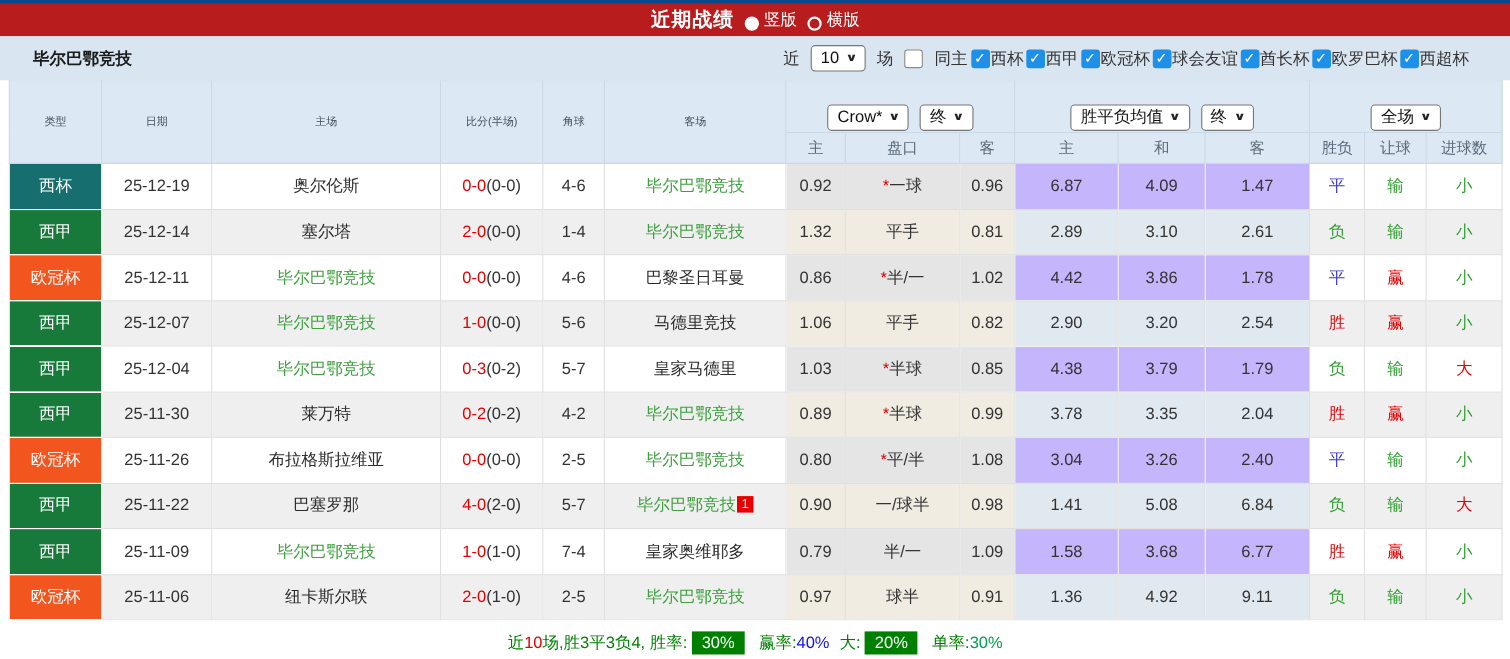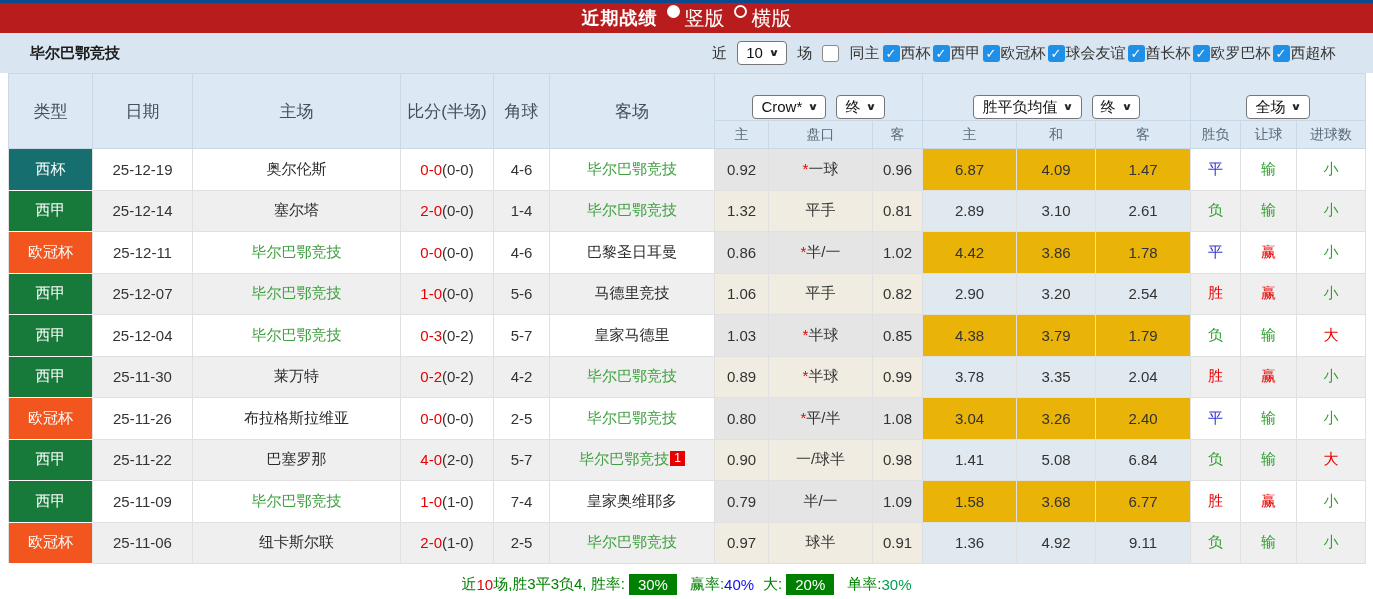--- a/index.html
+++ b/index.html
@@ -9,21 +9,21 @@
     font-family:"Liberation Sans","DejaVu Sans",sans-serif;
   }
 
   
   .topbar {
     height:33px; background:#b91c1c; border-top:3px solid #0a4a8c;
     display:flex; align-items:center; justify-content:center; gap:9px;
     color:#fff;
   }
   .topbar .title { font-size:18px; font-weight:bold; letter-spacing:1px; }
-  .radio-opt { display:inline-flex; align-items:flex-start; gap:5px; font-size:20px; cursor:pointer;font-family:Liberation Serif, serif; }
+  .radio-opt { display:inline-flex; align-items:flex-end; gap:5px; font-size:15px; cursor:pointer;font-family:Liberation Serif, serif; }
   .radio { width:13px; height:13px; border:2px solid #fff; border-radius:50%; display:inline-block; }
   .radio.checked { background:#fff; }
 
   
   .filterbar {
     height:40px; background:#d9e6f1; display:flex; align-items:center;
     font-size:15px; color:#333; position:relative;
   }
   .fteam { margin-left:30px; font-weight:bold; color:#1b1b1b; font-size:15px; }
   .fcontrols { position:absolute; left:712px; display:flex; align-items:center; gap:3px; }
@@ -40,32 +40,32 @@
   .cb.checked { background:#1e90e8; color:#fff; font-size:13px; font-weight:bold; }
   .cb.unchecked { background:#fff; border:1px solid #8a8a8a; }
   .league-item { display:inline-flex; align-items:center; gap:1px; }
   #league-list { display:inline-flex; align-items:center; gap:2px; }
 
   
   table.results { border-collapse:collapse; table-layout:fixed; width:1357px; margin:0 8px; }
   thead th { background:#dce8f3; border:1px solid #c9d8e6; font-weight:normal; }
   tr.hrow1 th { height:30px; }
   tr.hrow2 th { height:28px; font-size:14px; color:#5a6a7a; }
-  th.main-col { font-size:17px; color:#43505e; }
+  th.main-col { font-size:10px; color:#43505e; }
   .hflex { display:flex; align-items:center; justify-content:center; gap:10px;margin-top:20px; }
 
   tbody td {
     height:41.5px; text-align:center; vertical-align:middle;
     font-size:15px; color:#333; border:1px solid #e0e0e0; padding:0;
     background:#fff; overflow:hidden; white-space:nowrap;
   }
   tr.even td { background:#efefef; }
   td.cream { background:#e5e5e5; }
   tr.even td.cream { background:#f1ece2; }
-  td.lblue { background:#eab308; }
+  td.lblue { background:#c4b5fd; }
   tr.even td.lblue { background:#e1e9f0; }
 
   td.type-cell { color:#fff; border-bottom:1px solid #fff; border-top:1px solid #fff; }
   td.type-cell.cup  { background:#166e6e; }
   td.type-cell.liga { background:#17793a; }
   tr.even td.type-cell.liga { background:#17793a; }
   td.type-cell.ucl  { background:#f2551e; }
   tr.even td.type-cell.ucl { background:#f2551e; }
 
   .team { color:#2b2b2b; cursor:pointer; }

